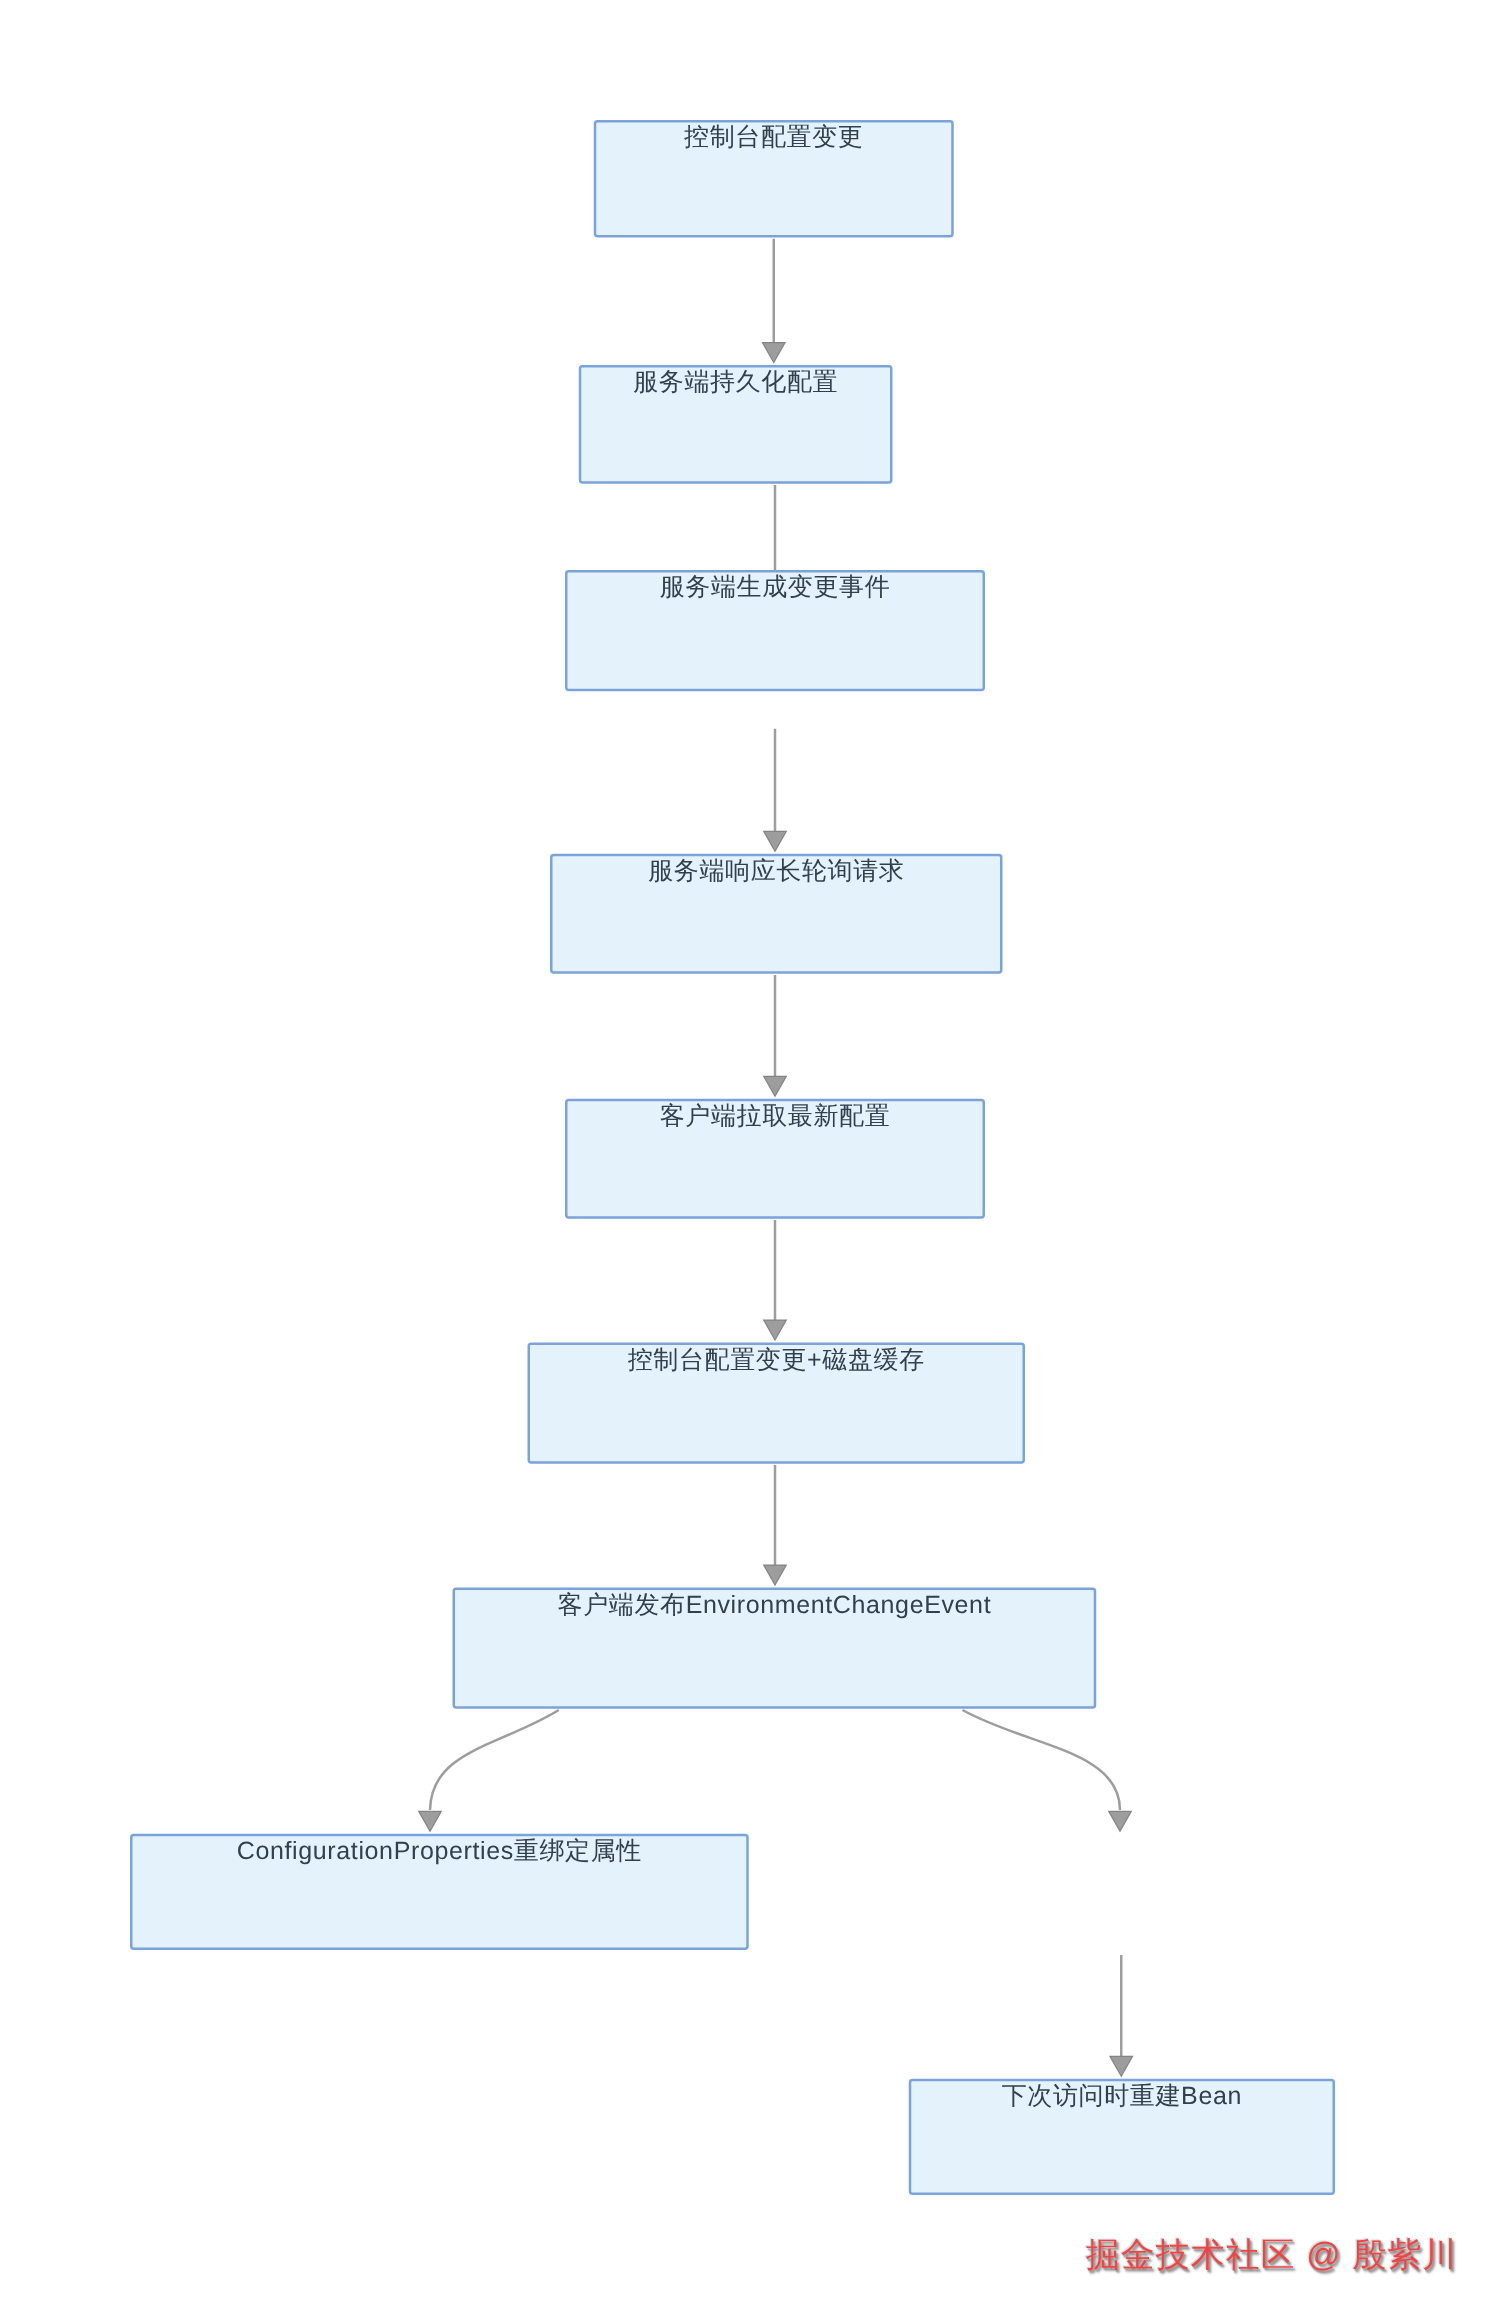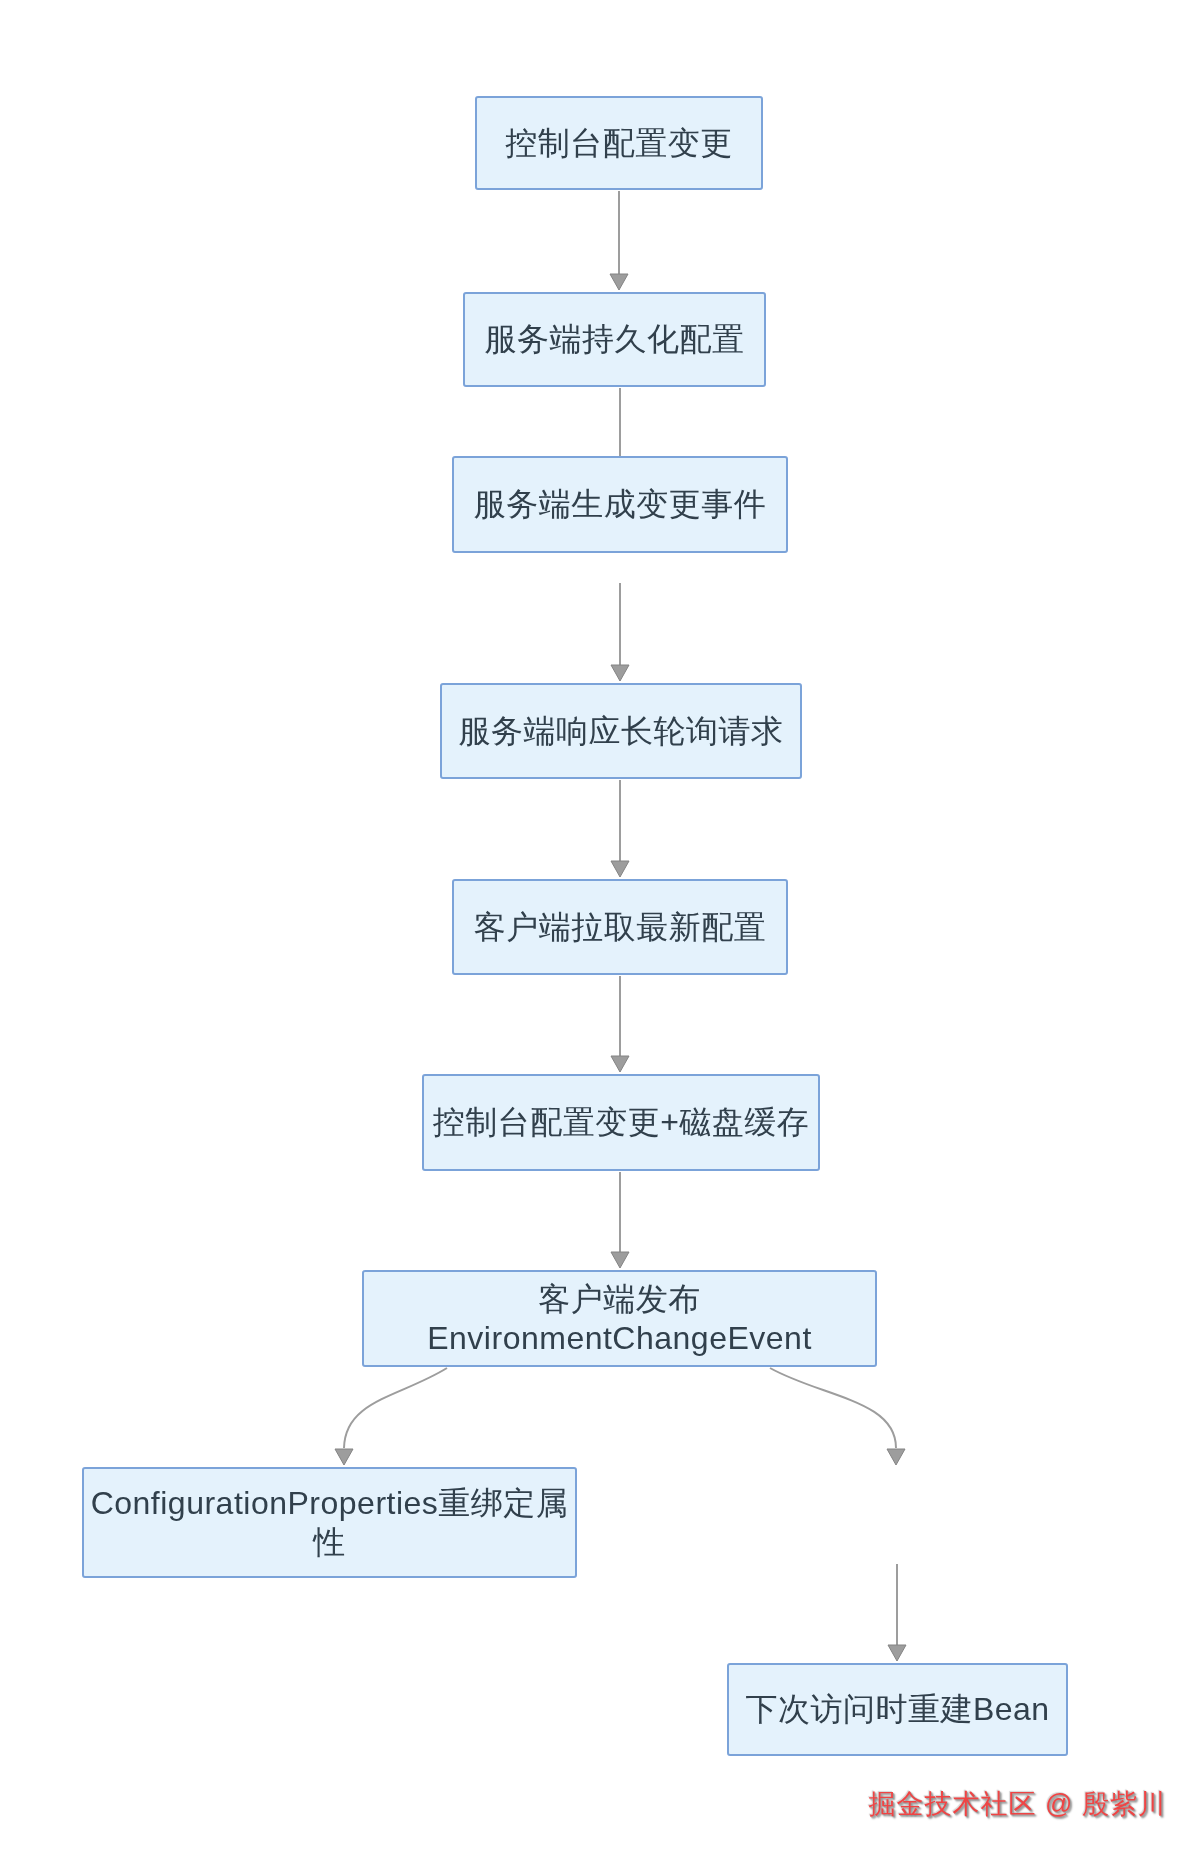--- a/index.html
+++ b/index.html
@@ -40,24 +40,23 @@
     stroke: #848484;
     stroke-width: 1;
   }
   .node {
     position: absolute;
     background: var(--node-fill);
     border: 2px solid var(--node-border);
     border-radius: 3px;
     color: var(--node-text);
     display: flex;
-    align-items: center;
     justify-content: center;
     text-align: center;
-    font-size: 32px;
+    font-size: 20px;
     line-height: 1.2;
     letter-spacing: 0.5px;
   }
   .watermark {
     position: absolute;
     top: 1786px;
     right: 32px;
     font-size: 27px;
     letter-spacing: 1px;
     color: #ef4444;
@@ -106,21 +105,21 @@
     <g>
       <path class="link" d="M897,1564 L897,1645"></path>
       <polygon class="head" points="897,1661 888,1645 906,1645"></polygon>
     </g>
   </svg>
 
   <div class="node" style="left:475px; top:96px; width:288px; height:94px;">
     <span>控制台配置变更</span>
   </div>
 
-  <div class="node" style="left:463px; top:292px; width:303px; height:95px;">
+  <div class="node" style="left:463px; top:292px; width:251px; height:95px;">
     <span>服务端持久化配置</span>
   </div>
 
   <div class="node" style="left:452px; top:456px; width:336px; height:97px;">
     <span>服务端生成变更事件</span>
   </div>
 
   <div class="node" style="left:440px; top:683px; width:362px; height:96px;font-family:Liberation Serif, serif;">
     <span>服务端响应长轮询请求</span>
   </div>
@@ -130,21 +129,21 @@
   </div>
 
   <div class="node" style="left:422px; top:1074px; width:398px; height:97px;">
     <span>控制台配置变更+磁盘缓存</span>
   </div>
 
   <div class="node" style="left:362px; top:1270px; width:515px; height:97px;">
     <span>客户端发布EnvironmentChangeEvent</span>
   </div>
 
-  <div class="node" style="left:82px; top:1467px; width:495px; height:111px;">
+  <div class="node" style="left:104px; top:1467px; width:495px; height:93px;">
     <span>ConfigurationProperties重绑定属性</span>
   </div>
 
 
   <div class="node" style="left:727px; top:1663px; width:341px; height:93px;">
     <span>下次访问时重建Bean</span>
   </div>
 
   <div class="watermark">掘金技术社区 @ 殷紫川</div>
 

